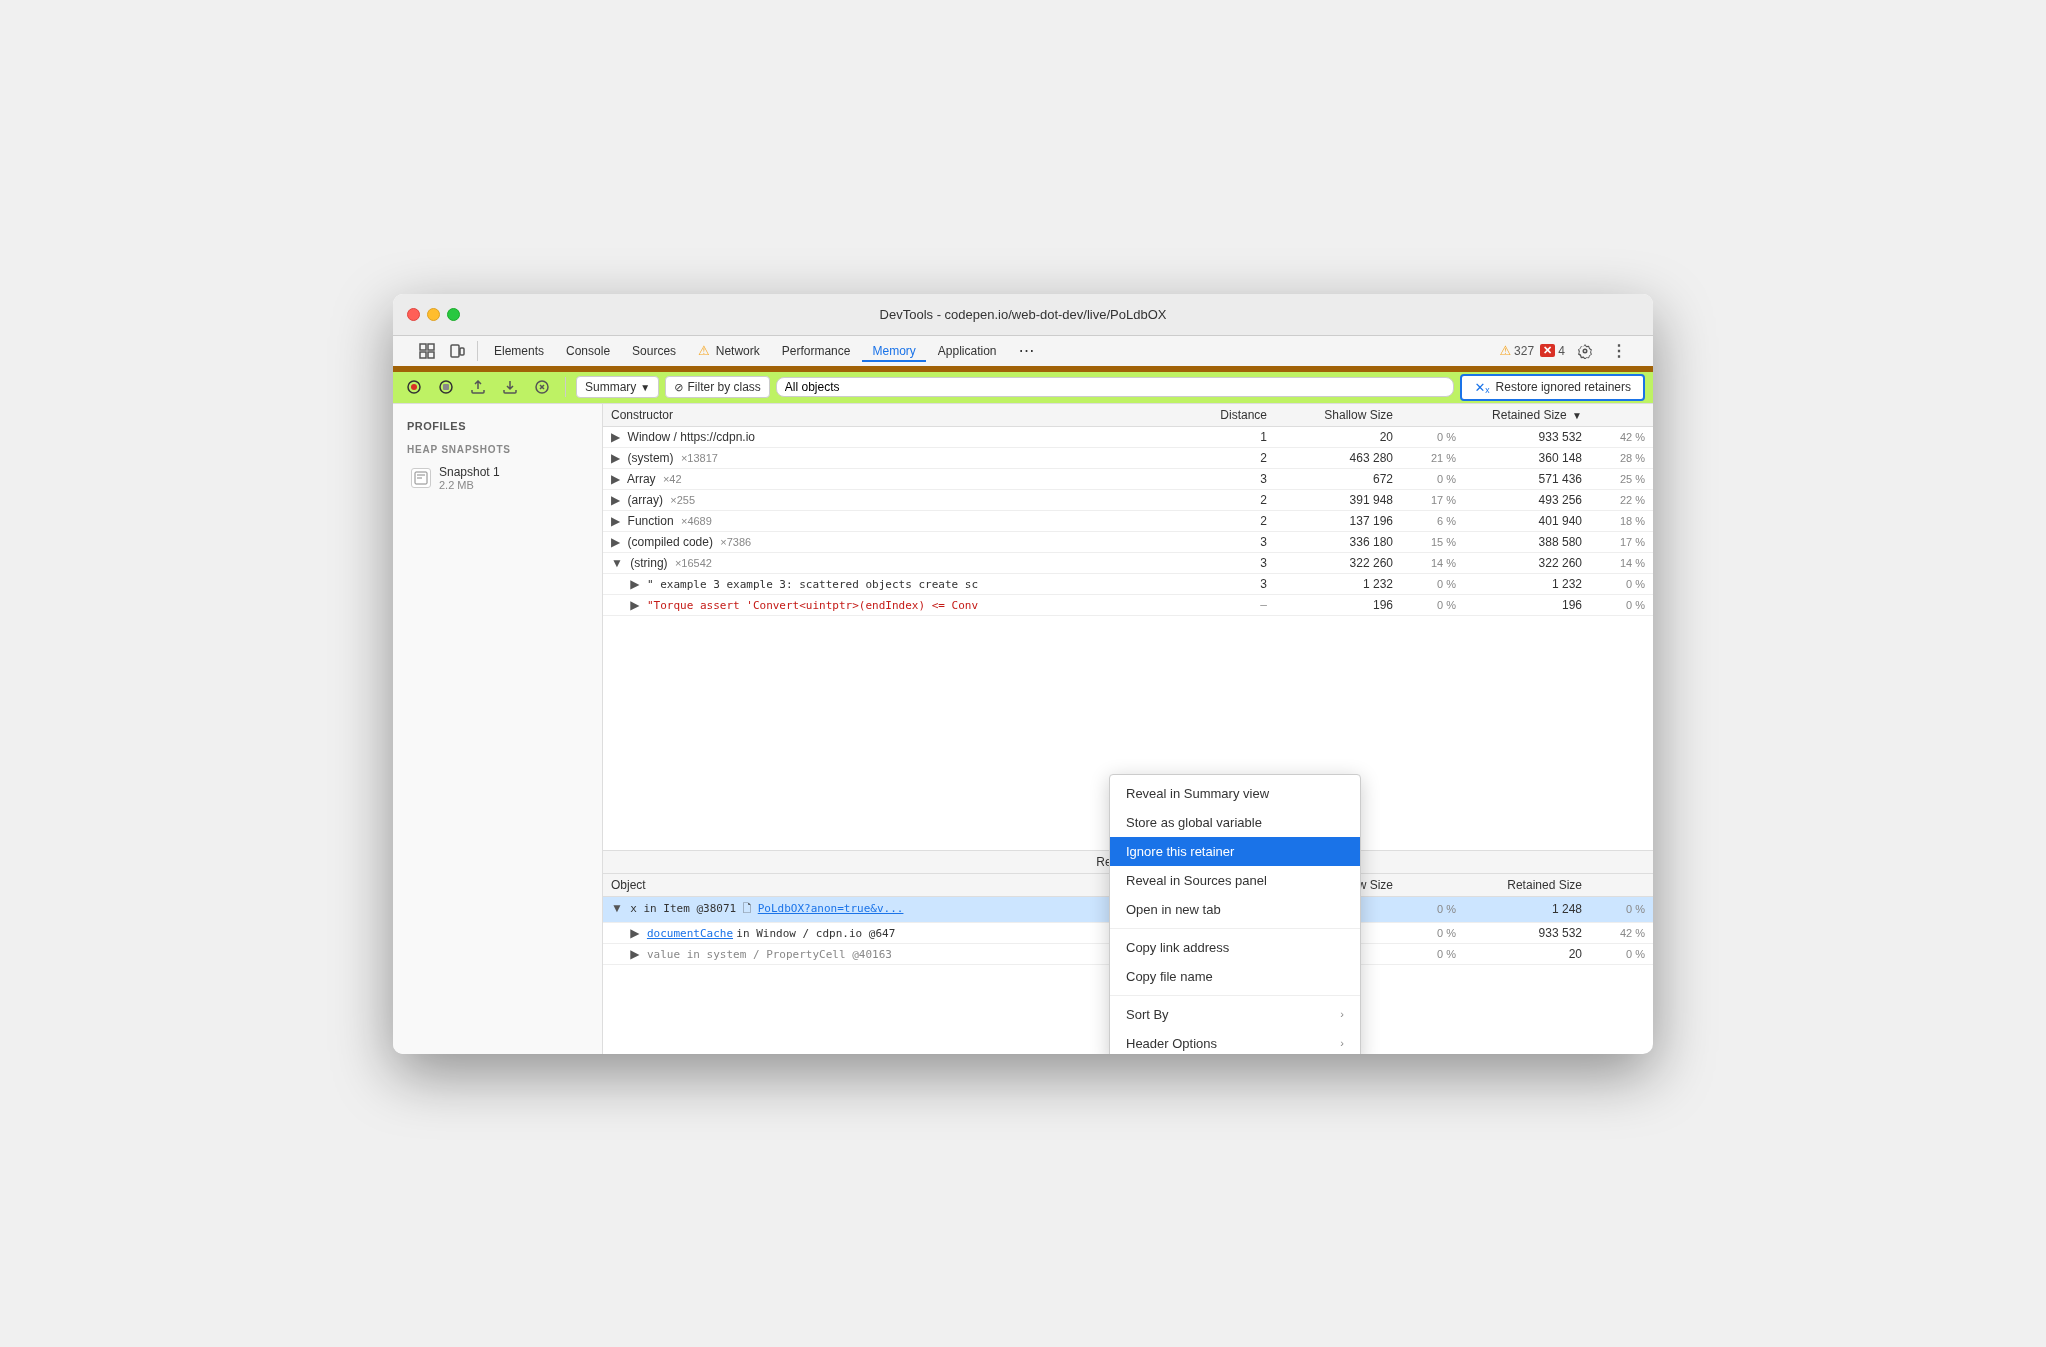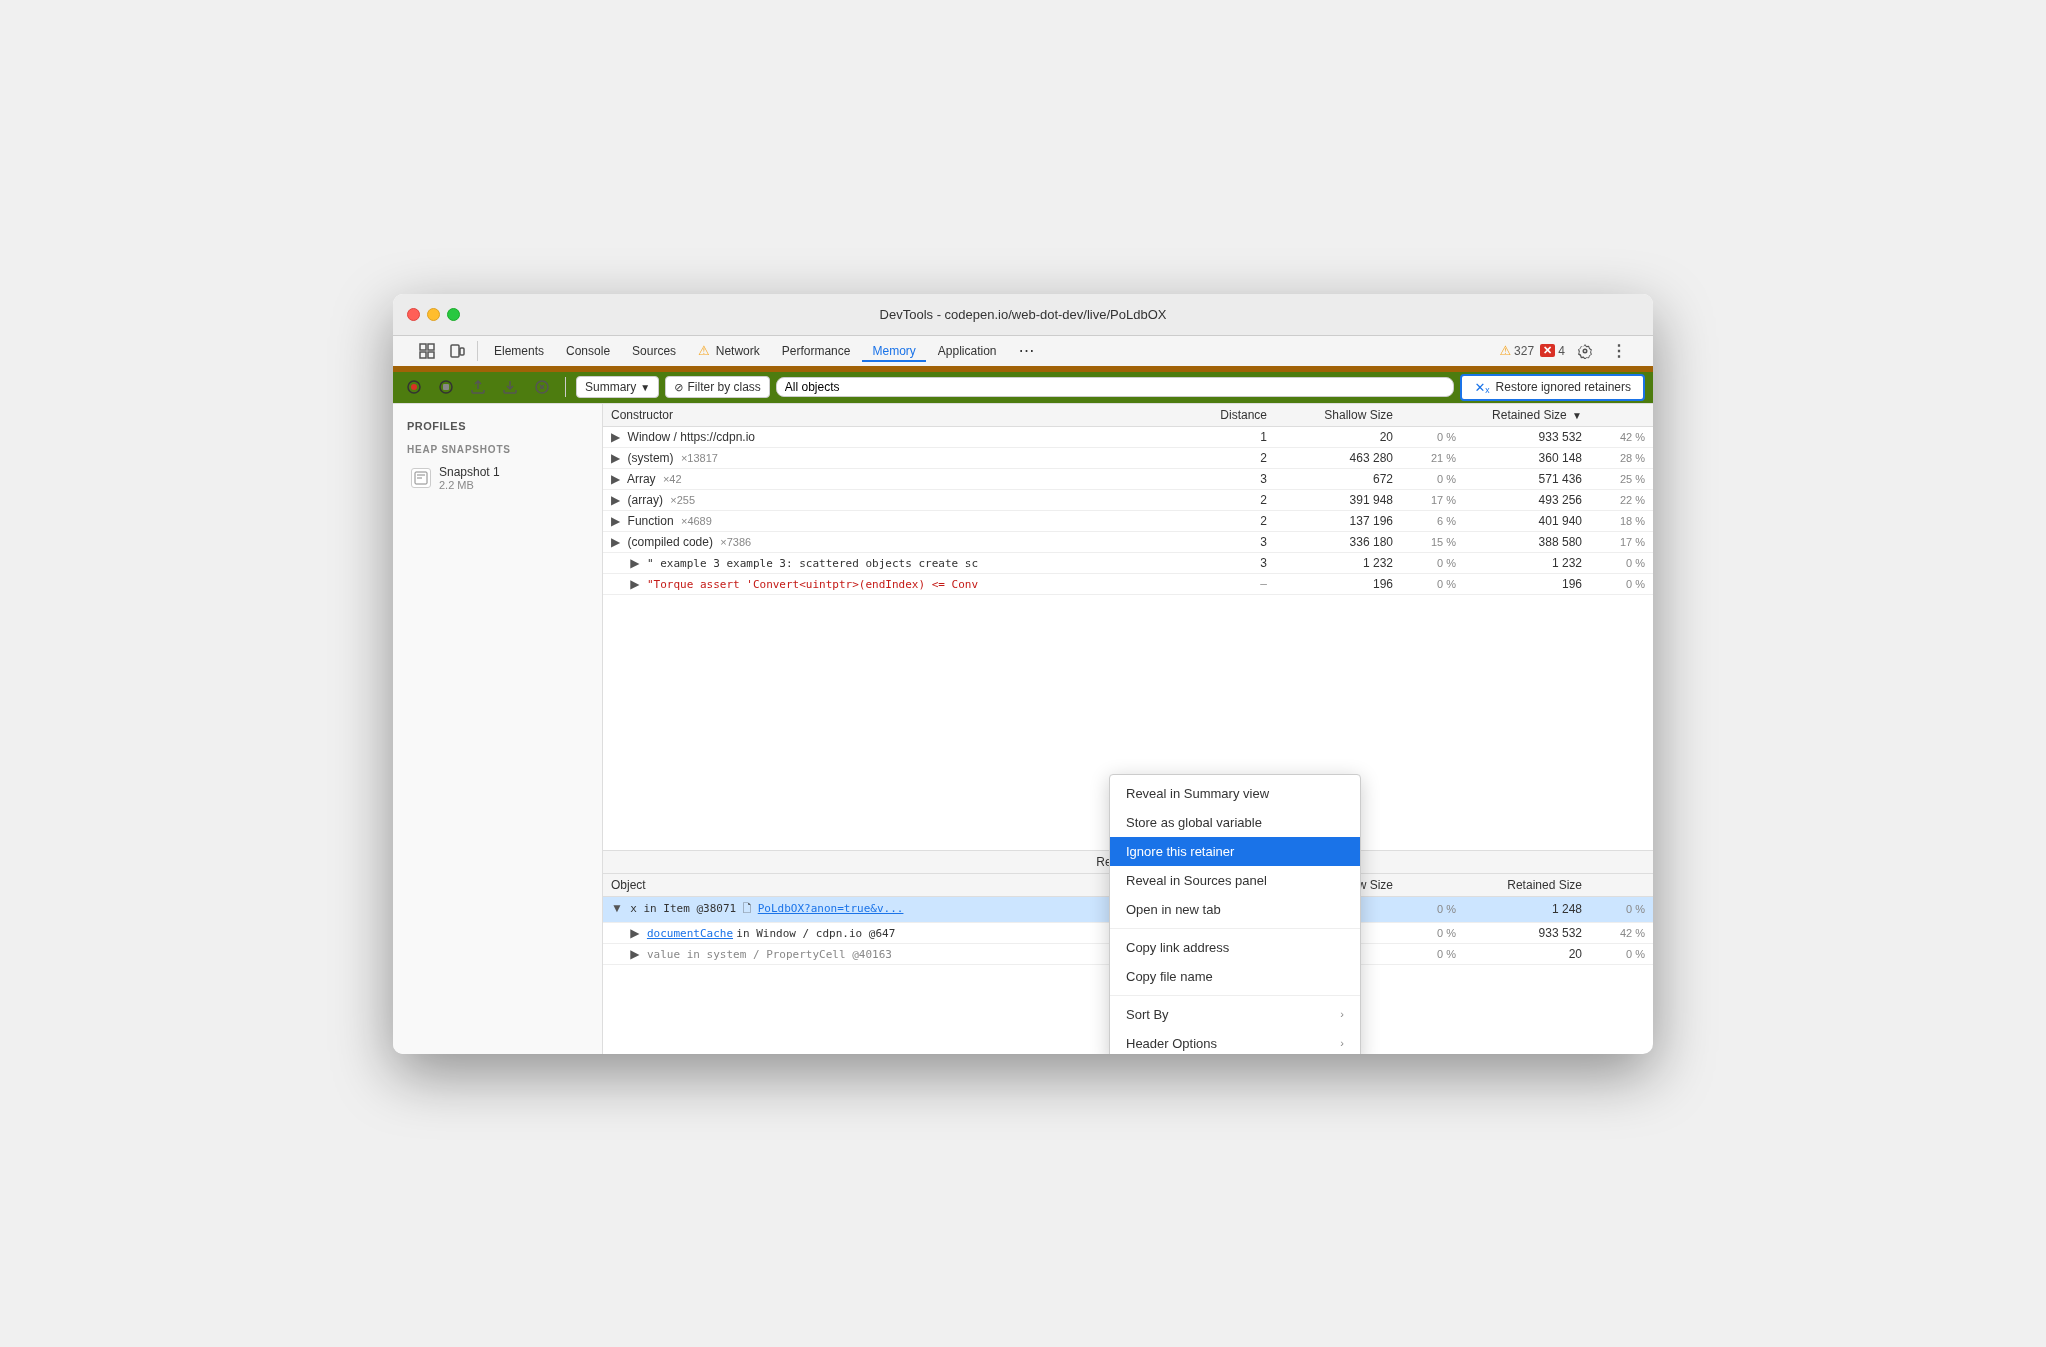--- a/index.html
+++ b/index.html
@@ -118,21 +118,21 @@
     .warning-badge {
       display: flex;
       align-items: center;
       gap: 3px;
       font-size: 12px;
       color: #555;
     }
     .warn-icon { color: #f5a623; font-size: 13px; }
     
     .subtoolbar {
-      background: #4d7c0f;
+      background: #bef264;
       border-bottom: 1px solid #ddd;
       display: flex;
       align-items: center;
       height: 32px;
       padding: 0 8px;
       gap: 6px;
     }
     .subtoolbar-icon {
       width: 26px;
       height: 26px;
@@ -583,20 +583,32 @@
                 <span class="constructor-name">(compiled code)</span>
                 <span class="constructor-count">×7386</span>
               </td>
               <td class="right">3</td>
               <td class="right">336 180</td>
               <td class="right pct">15 %</td>
               <td class="right">388 580</td>
               <td class="right pct">17 %</td>
             </tr>
 
+            <tr>
+              <td>
+                <span class="expand-arrow">▼</span>
+                <span class="constructor-name">(string)</span>
+                <span class="constructor-count">×16542</span>
+              </td>
+              <td class="right">3</td>
+              <td class="right">322 260</td>
+              <td class="right pct">14 %</td>
+              <td class="right">322 260</td>
+              <td class="right pct">14 %</td>
+            </tr>
 
             <tr>
               <td>
                 <span style="display:inline-block; width:16px;"></span>
                 <span class="expand-arrow">▶</span>
                 <span class="constructor-name" style="font-family:monospace; font-size:11px;">" example 3 example 3: scattered objects create sc</span>
               </td>
               <td class="right">3</td>
               <td class="right">1 232</td>
               <td class="right pct">0 %</td>

